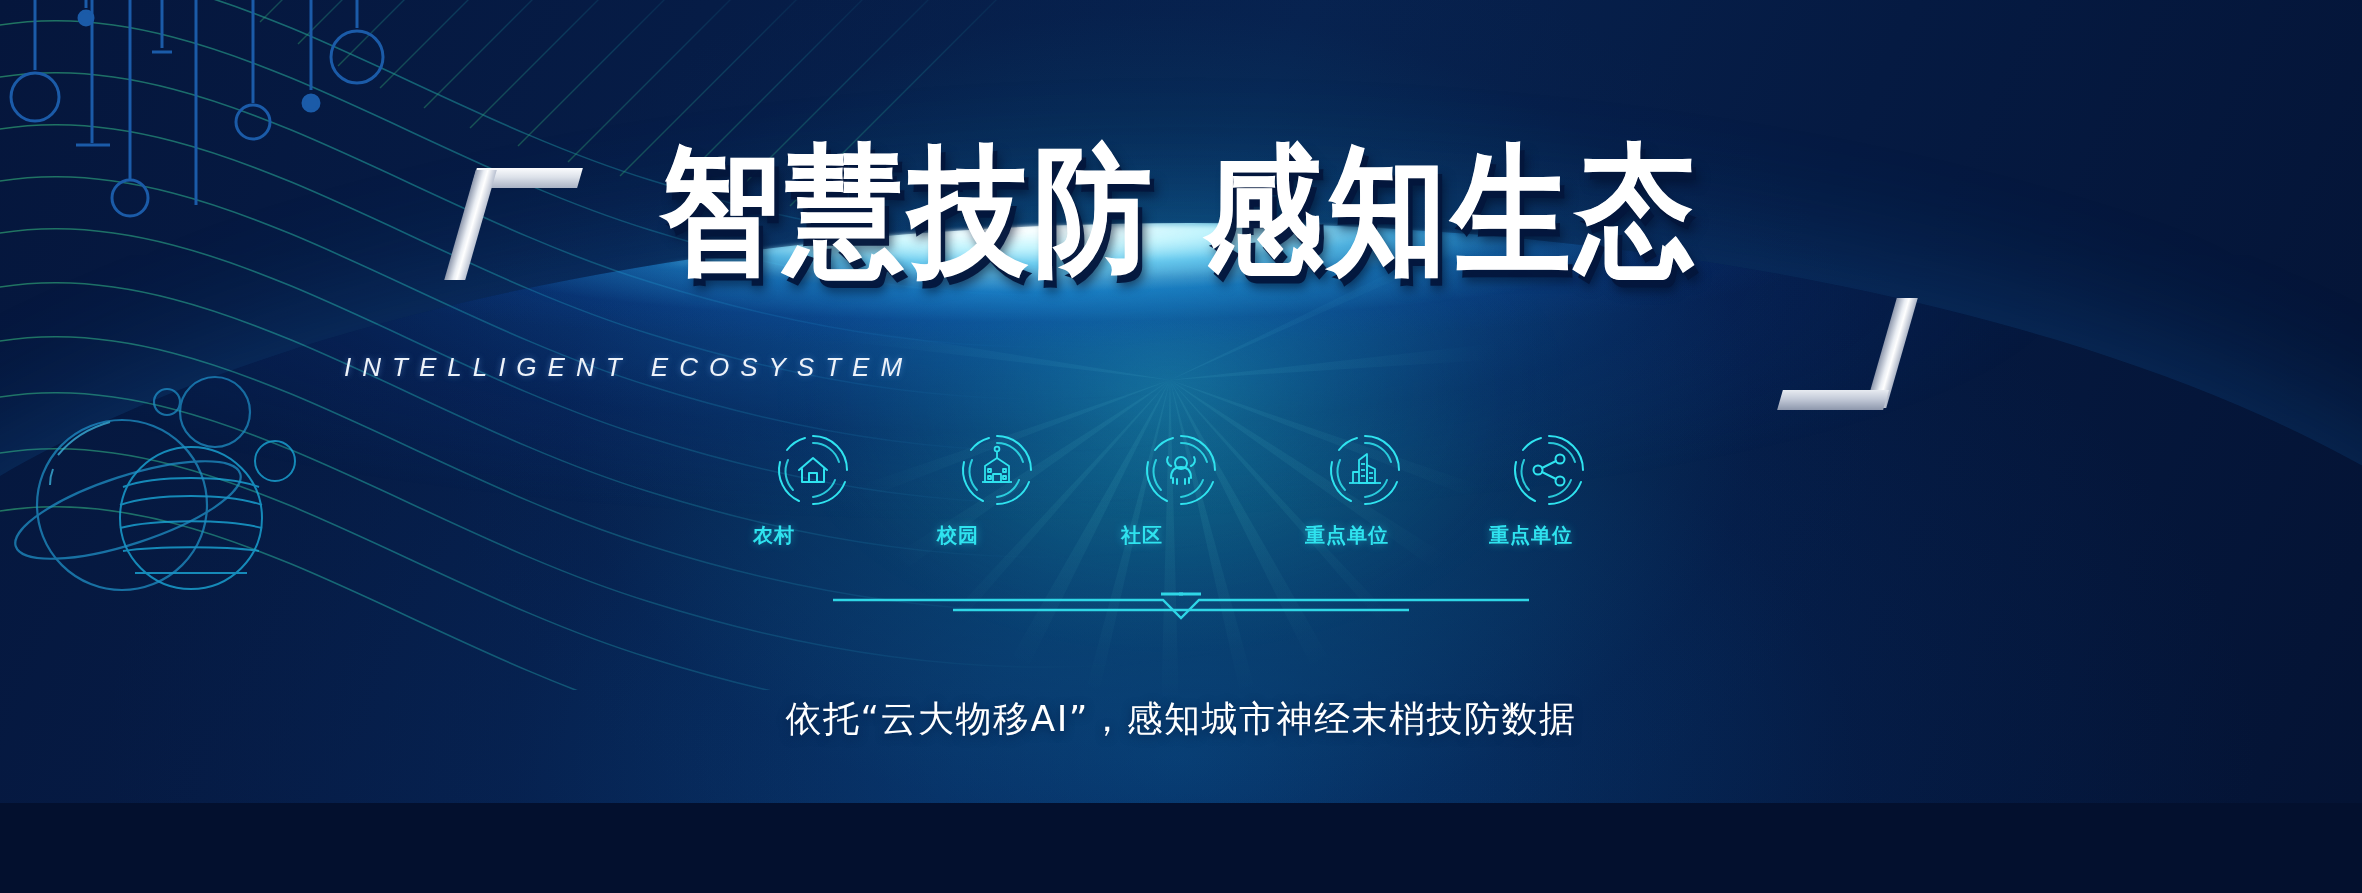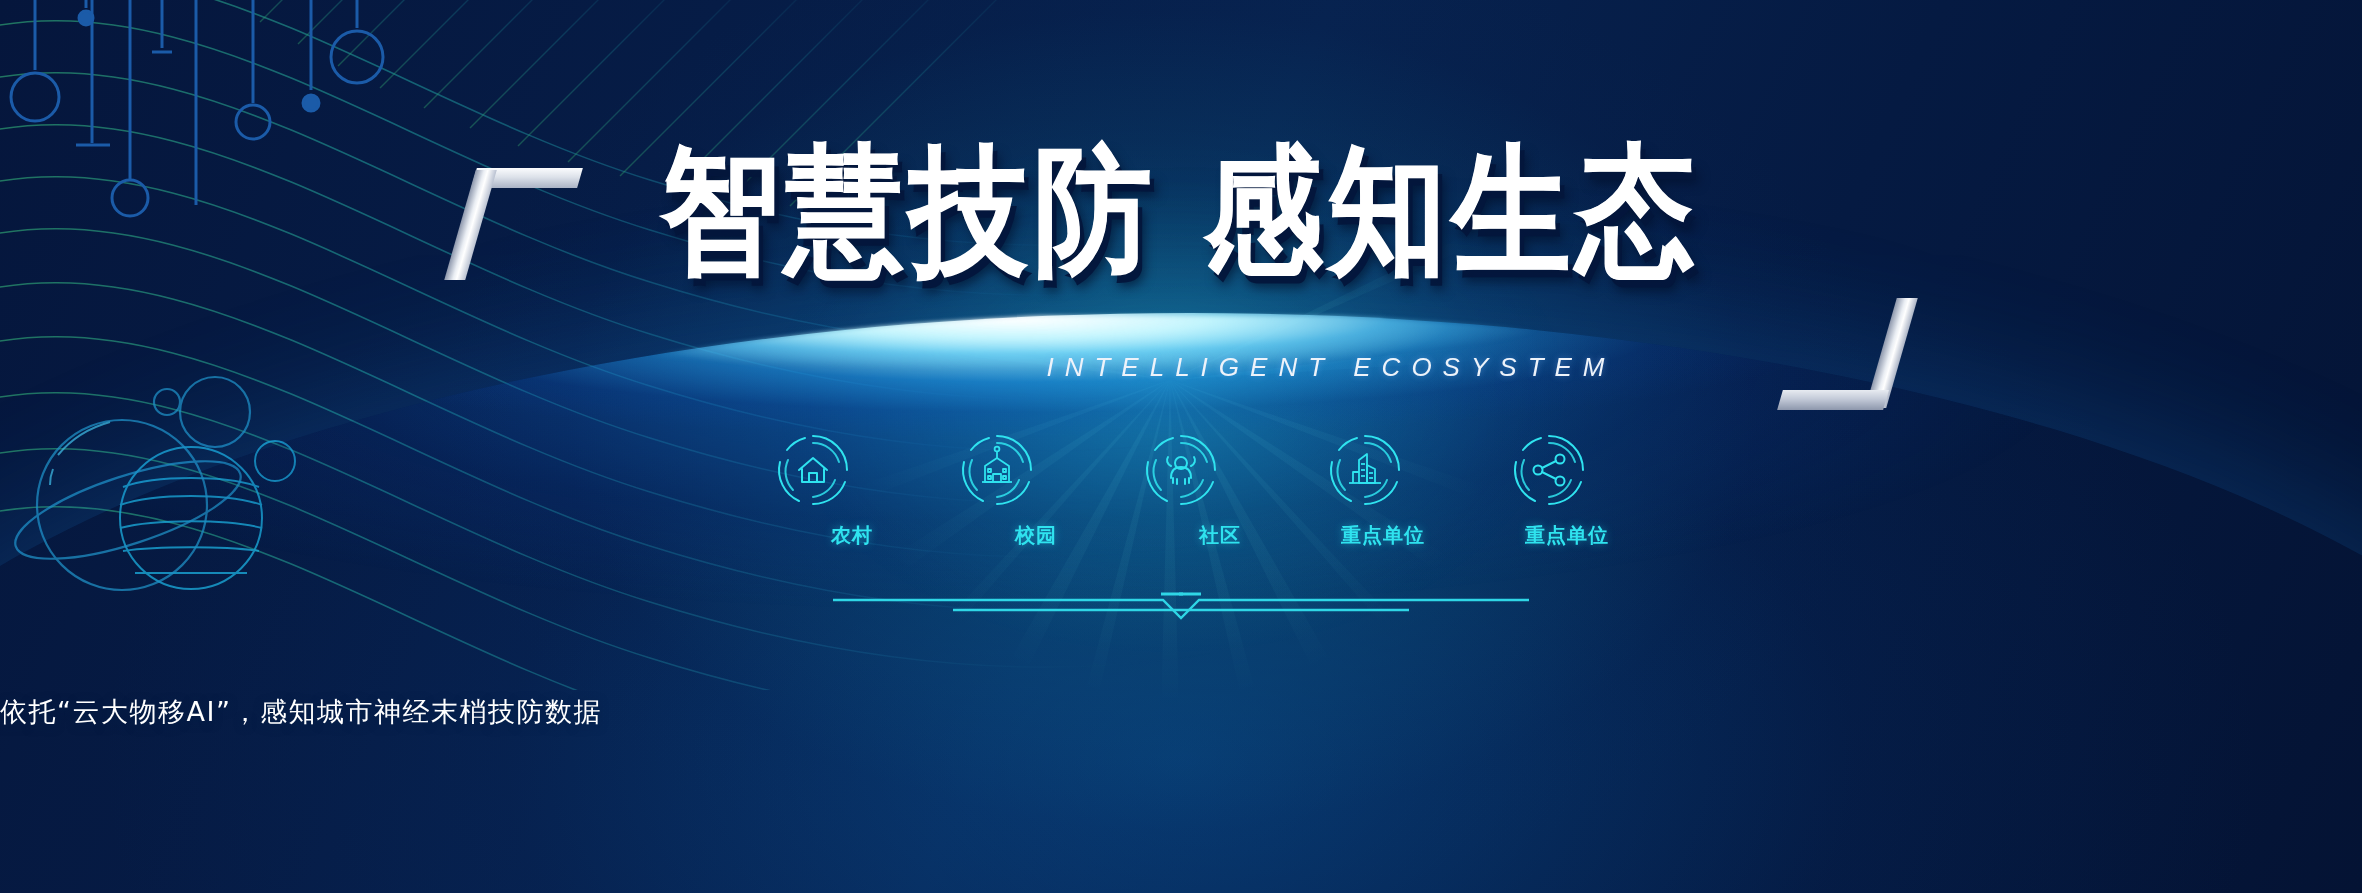--- a/index.html
+++ b/index.html
@@ -5,21 +5,21 @@
   * { margin:0; padding:0; box-sizing:border-box; }
   html, body { background:#03102e; }
   body {
     width:2362px; height:893px;
     font-family:"Liberation Sans","DejaVu Sans",sans-serif;
     overflow:hidden;
   }
 
   #banner{
     position:relative;
-    width:2362px; height:893px;
+    width:2362px; height:803px;
     overflow:hidden;
     background:
       radial-gradient(ellipse 900px 620px at 1160px 420px, rgba(20,150,175,0.50) 0%, rgba(12,95,135,0.26) 38%, rgba(8,50,100,0.05) 66%, rgba(0,0,0,0) 80%),
       radial-gradient(ellipse 1500px 900px at 1180px 760px, rgba(10,110,190,0.35) 0%, rgba(6,60,130,0.12) 45%, rgba(0,0,0,0) 72%),
       linear-gradient(115deg, #05163c 0%, #061c46 26%, #07224f 48%, #051a42 70%, #041334 100%);
   }
 
   
   .layer{ position:absolute; inset:0; pointer-events:none; }
 
@@ -83,41 +83,41 @@
     transform:scaleY(1.18);
     transform-origin:center top;
     text-shadow:
        5px 7px 0 rgba(3,22,60,0.95),
        7px 10px 10px rgba(2,14,40,0.65);
     white-space:nowrap;
     -webkit-text-stroke:1px #ffffff;
   }
   .subtitle{
     position:absolute; left:0; right:0; top:352px;
-    text-align:center;
+    padding-left:44px;
   }
   .subtitle span{
     display:inline-block;
     font-family:"Liberation Sans","DejaVu Sans",sans-serif;
     font-size:26px;
     font-style:italic;
     font-weight:300;
     letter-spacing:11px;
     color:#eef3fa;
     margin-left:300px;
     text-shadow:0 0 6px rgba(120,180,255,.45);
   }
 
   
   .icons{
     position:absolute; left:0; right:0; top:432px;
     display:flex; justify-content:center; align-items:flex-start;
     gap:64px;
   }
-  .icon-item{ width:120px; text-align:right; }
+  .icon-item{ width:120px; text-align:left; }
   .icon-ring{
     width:76px; height:76px; margin:0 auto;
     position:relative;
   }
   .icon-label{
     margin-top:14px;
     font-family:"DejaVu Sans","Liberation Sans",sans-serif;
     font-size:20px;
     font-weight:600;
     color:#2fe3ef;
@@ -128,23 +128,24 @@
   
   .divider{
     position:absolute; left:50%; top:588px;
     transform:translateX(-50%);
     width:700px; height:42px;
   }
 
   
   .copy{
     position:absolute; left:0; right:0; top:690px;
+    text-align:center;
     font-family:"DejaVu Sans","Liberation Sans",sans-serif;
     color:#ffffff;
-    font-size:27px;
+    font-size:36px;
     line-height:1.62;
     letter-spacing:1.5px;
     text-shadow:0 2px 10px rgba(4,30,70,.85);
   }
   .copy div{ white-space:nowrap; }
 </style>
 </head>
 <body>
 
 <div id="banner">

